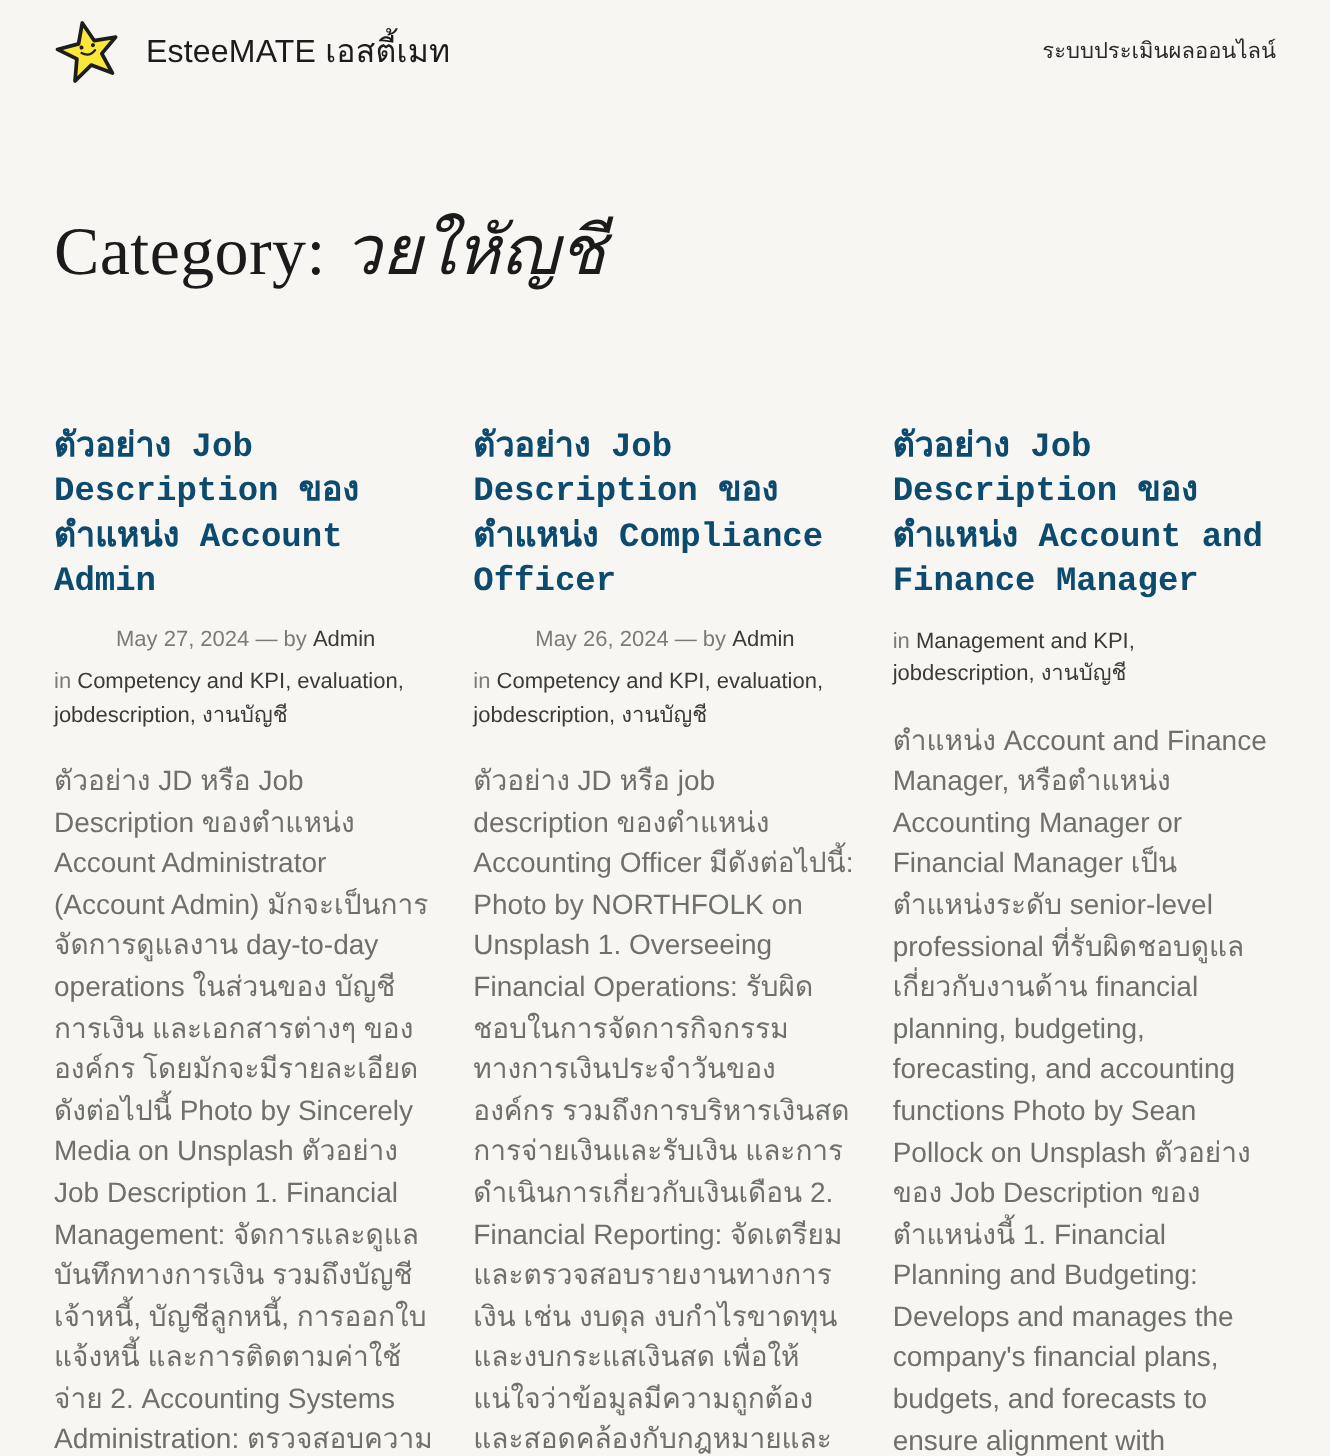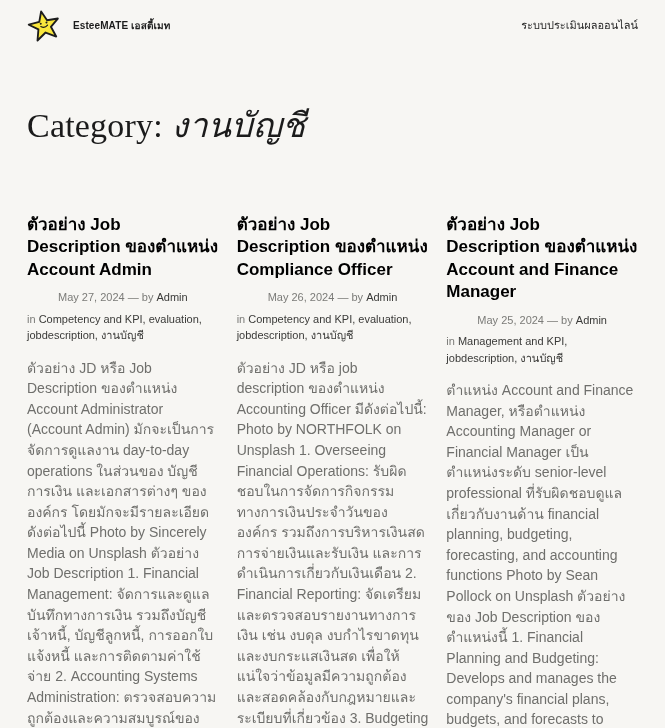--- a/index.html
+++ b/index.html
@@ -12,21 +12,21 @@
   .page { width: 665px; min-height: 728px; overflow: hidden; background: #f7f6f3; }
 
   
   .site-header {
     display: flex; align-items: center;
     padding: 8px 27px 6px 27px; height: 48px;
   }
   .logo-wrap { display: flex; align-items: center; cursor: pointer; }
   .logo-wrap svg { display: block; }
   .site-title {
-    font-size: 10px; font-weight: bold; margin-left: 12px;
+    font-size: 16px; font-weight: normal; margin-left: 12px;
     color: #1c1c1c; text-decoration: none; letter-spacing: .1px;
   }
   .nav-link {
     margin-left: auto; font-size: 11px; color: #2a2a2a;
     text-decoration: none; cursor: pointer;
   }
 
   
   .category-heading {
     font-family: "Liberation Serif", "DejaVu Serif", serif;
@@ -39,23 +39,23 @@
   
   .posts-grid {
     display: grid;
     grid-template-columns: repeat(3, 1fr);
     column-gap: 18px; row-gap: 26px;
     padding: 0 27px 30px 27px;
     align-items: start;
   }
   .post-card { min-width: 0; }
   .post-title {
-    font-family: Liberation Sans, sans-serif;
+    font-family: Liberation Mono, monospace;
     font-weight: 600; font-size: 17px; line-height: 1.32;
-    color: #000000; cursor: pointer; margin-bottom: 9px;
+    color: #0c4a6e; cursor: pointer; margin-bottom: 9px;
   }
   .post-meta {
     font-size: 11px; color: #7b7b78; margin-bottom: 5px; line-height: 1.4; text-align: center;
   }
   .post-meta .author {
     color: #3a3a38; font-weight: 500; text-decoration: none; cursor: pointer;
   }
   .post-cats {
     font-size: 11px; color: #7b7b78; margin-bottom: 14px; line-height: 1.5;
   }
@@ -82,39 +82,38 @@
             <circle cx="37.5" cy="28.5" r="1.9" fill="#1d1d1d"></circle>
             <path d="M25.5 33.5 q6.5 5.5 13 0" fill="none" stroke="#1d1d1d" stroke-width="2.2" stroke-linecap="round"></path>
           </g>
         </svg>
       </span>
     </a>
     <a class="site-title">EsteeMATE เอสตี้เมท</a>
     <a class="nav-link">ระบบประเมินผลออนไลน์</a>
   </header>
 
-  <h1 class="category-heading"><span>Category:</span>&nbsp;<em>งานบัญชี</em></h1>
+  <h1 class="category-heading"><span>Category:</span>&nbsp;<em>วยใหัญชี</em></h1>
 
   <main class="posts-grid">
   <article class="post-card">
     <h2 class="post-title">ตัวอย่าง Job Description ของตำแหน่ง Account Admin</h2>
     <div class="post-meta"><span>May 27, 2024</span> <span>— by</span> <a class="author">Admin</a></div>
     <div class="post-cats"><span>in</span> <a class="cats">Competency and KPI, evaluation, jobdescription, งานบัญชี</a></div>
     <p class="post-excerpt">ตัวอย่าง JD หรือ Job Description ของตำแหน่ง Account Administrator (Account Admin) มักจะเป็นการจัดการดูแลงาน day-to-day operations ในส่วนของ บัญชี การเงิน และเอกสารต่างๆ ขององค์กร โดยมักจะมีรายละเอียดดังต่อไปนี้ Photo by Sincerely Media on Unsplash ตัวอย่าง Job Description 1. Financial Management: จัดการและดูแลบันทึกทางการเงิน รวมถึงบัญชีเจ้าหนี้, บัญชีลูกหนี้, การออกใบแจ้งหนี้ และการติดตามค่าใช้จ่าย 2. Accounting Systems Administration: ตรวจสอบความถูกต้องและความสมบูรณ์ของระบบบัญชี เช่น สมุดบัญชีทั่วไป, บัญชีเจ้าหนี้ และบัญชีลูกหนี้ 3. Data Entry and Processing: ป้อนและประมวลผลธุรกรรมทางการเงิน, ใบแจ้งหนี้, การชำระเงิน และข้อมูลอื่น ๆ...</p>
   </article>
 
   <article class="post-card">
     <h2 class="post-title">ตัวอย่าง Job Description ของตำแหน่ง Compliance Officer</h2>
     <div class="post-meta"><span>May 26, 2024</span> <span>— by</span> <a class="author">Admin</a></div>
     <div class="post-cats"><span>in</span> <a class="cats">Competency and KPI, evaluation, jobdescription, งานบัญชี</a></div>
     <p class="post-excerpt">ตัวอย่าง JD หรือ job description ของตำแหน่ง Accounting Officer มีดังต่อไปนี้: Photo by NORTHFOLK on Unsplash 1. Overseeing Financial Operations: รับผิดชอบในการจัดการกิจกรรมทางการเงินประจำวันขององค์กร รวมถึงการบริหารเงินสด การจ่ายเงินและรับเงิน และการดำเนินการเกี่ยวกับเงินเดือน 2. Financial Reporting: จัดเตรียมและตรวจสอบรายงานทางการเงิน เช่น งบดุล งบกำไรขาดทุน และงบกระแสเงินสด เพื่อให้แน่ใจว่าข้อมูลมีความถูกต้องและสอดคล้องกับกฎหมายและระเบียบที่เกี่ยวข้อง 3. Budgeting and Forecasting: พัฒนากระบวนการจัดทำงบประมาณและการพยากรณ์ เพื่อช่วยให้องค์กรสามารถตัดสินใจทางการเงินอย่างมีข้อมูล 4. Compliance with Laws and Regulations: ตรวจสอบและติดตามว่าองค์กรปฏิบัติตามมาตรฐานการบัญชี กฎหมาย และระเบียบที่เกี่ยวข้อง เช่น หลักการบัญชีที่รับรองทั่วไป (GAAP) หรือมาตรฐานการรายงานทางการเงินระหว่างประเทศ (IFRS) 5. Internal Controls: จัดทำและดูแลระบบควบคุมภายใน...</p>
   </article>
 
   <article class="post-card">
     <h2 class="post-title">ตัวอย่าง Job Description ของตำแหน่ง Account and Finance Manager</h2>
-    <div class="post-meta"><span>May 25, 2024</span> <span>— by</span> <a class="author">Admin</a></div>
     <div class="post-cats"><span>in</span> <a class="cats">Management and KPI, jobdescription, งานบัญชี</a></div>
     <p class="post-excerpt">ตำแหน่ง Account and Finance Manager, หรือตำแหน่ง Accounting Manager or Financial Manager เป็นตำแหน่งระดับ senior-level professional ที่รับผิดชอบดูแลเกี่ยวกับงานด้าน financial planning, budgeting, forecasting, and accounting functions Photo by Sean Pollock on Unsplash ตัวอย่างของ Job Description ของตำแหน่งนี้ 1. Financial Planning and Budgeting: Develops and manages the company's financial plans, budgets, and forecasts to ensure alignment with business objectives. 2. Accounting...</p>
   </article>
 
 </main>
 
 </div>
 
 </body></html>

